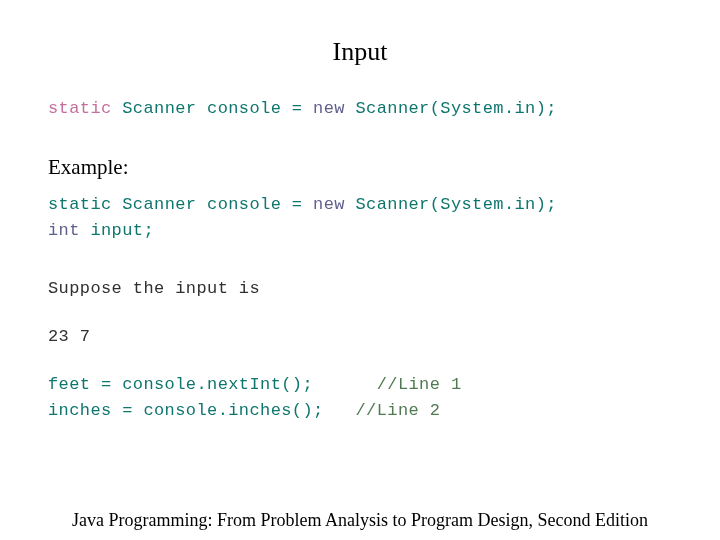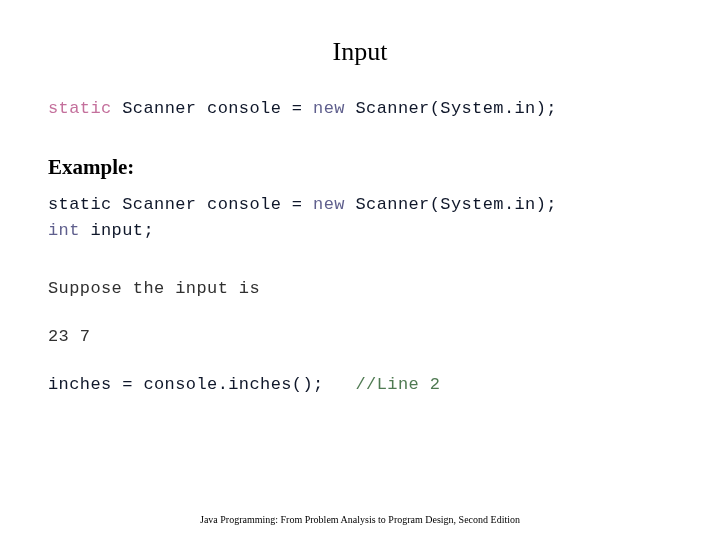--- a/index.html
+++ b/index.html
@@ -58,47 +58,47 @@
     font-family: "Liberation Mono", "DejaVu Sans Mono", monospace;
     font-size: 17px;
     line-height: 26px;
     color: #303030;
     white-space: pre;
     letter-spacing: 0.4px;
   }
 
   .kw-pink   { color: #c4709c; }
   .kw-blue   { color: #5f5f8d; }
-  .kw-dark   { color: #0f172a; margin-top: 16px; }
+  .kw-dark   { color: #0f766e; margin-top: 16px; }
   .comment   { color: #4f7a52; }
 
   .example-head {
     font-family: "Liberation Serif", "DejaVu Serif", serif;
     font-size: 21px;
     line-height: 26px;
-    font-weight: 700;
+    font-weight: 400;
     color: #000000;
   }
 
   
   .gap-lg  { height: 32px; }
   .gap-md  { height: 22px; }
   .gap-sm  { height: 12px; }
 
   .block { }
 
   
   .footer {
     position: absolute;
     left: 0;
     top: 512px;
     width: 720px;
     text-align: center;
     font-family: "Liberation Serif", "DejaVu Serif", serif;
-    font-size: 10px;
+    font-size: 18px;
     line-height: 16px;
     color: #000000;
   }
 </style>
 </head>
 <body>
 
 <div class="slide">
 
   <div class="slide-title">Input</div>
@@ -124,20 +124,21 @@
 
     <div class="plain-line">Suppose the input is</div>
 
     <div class="gap-md"></div>
 
     <div class="plain-line">23 7</div>
 
     <div class="gap-md"></div>
 
     <div class="block">
+      <div class="code-line"><span class="kw-dark">feet = console.nextInt();</span><span>      </span><span class="comment">//Line 1</span></div>
 
       <div class="code-line"><span class="kw-dark">inches = console.inches();</span><span>   </span><span class="comment">//Line 2</span></div>
     </div>
 
   </div>
 
   <div class="footer">Java Programming: From Problem Analysis to Program Design, Second Edition</div>
 
 </div>
 

